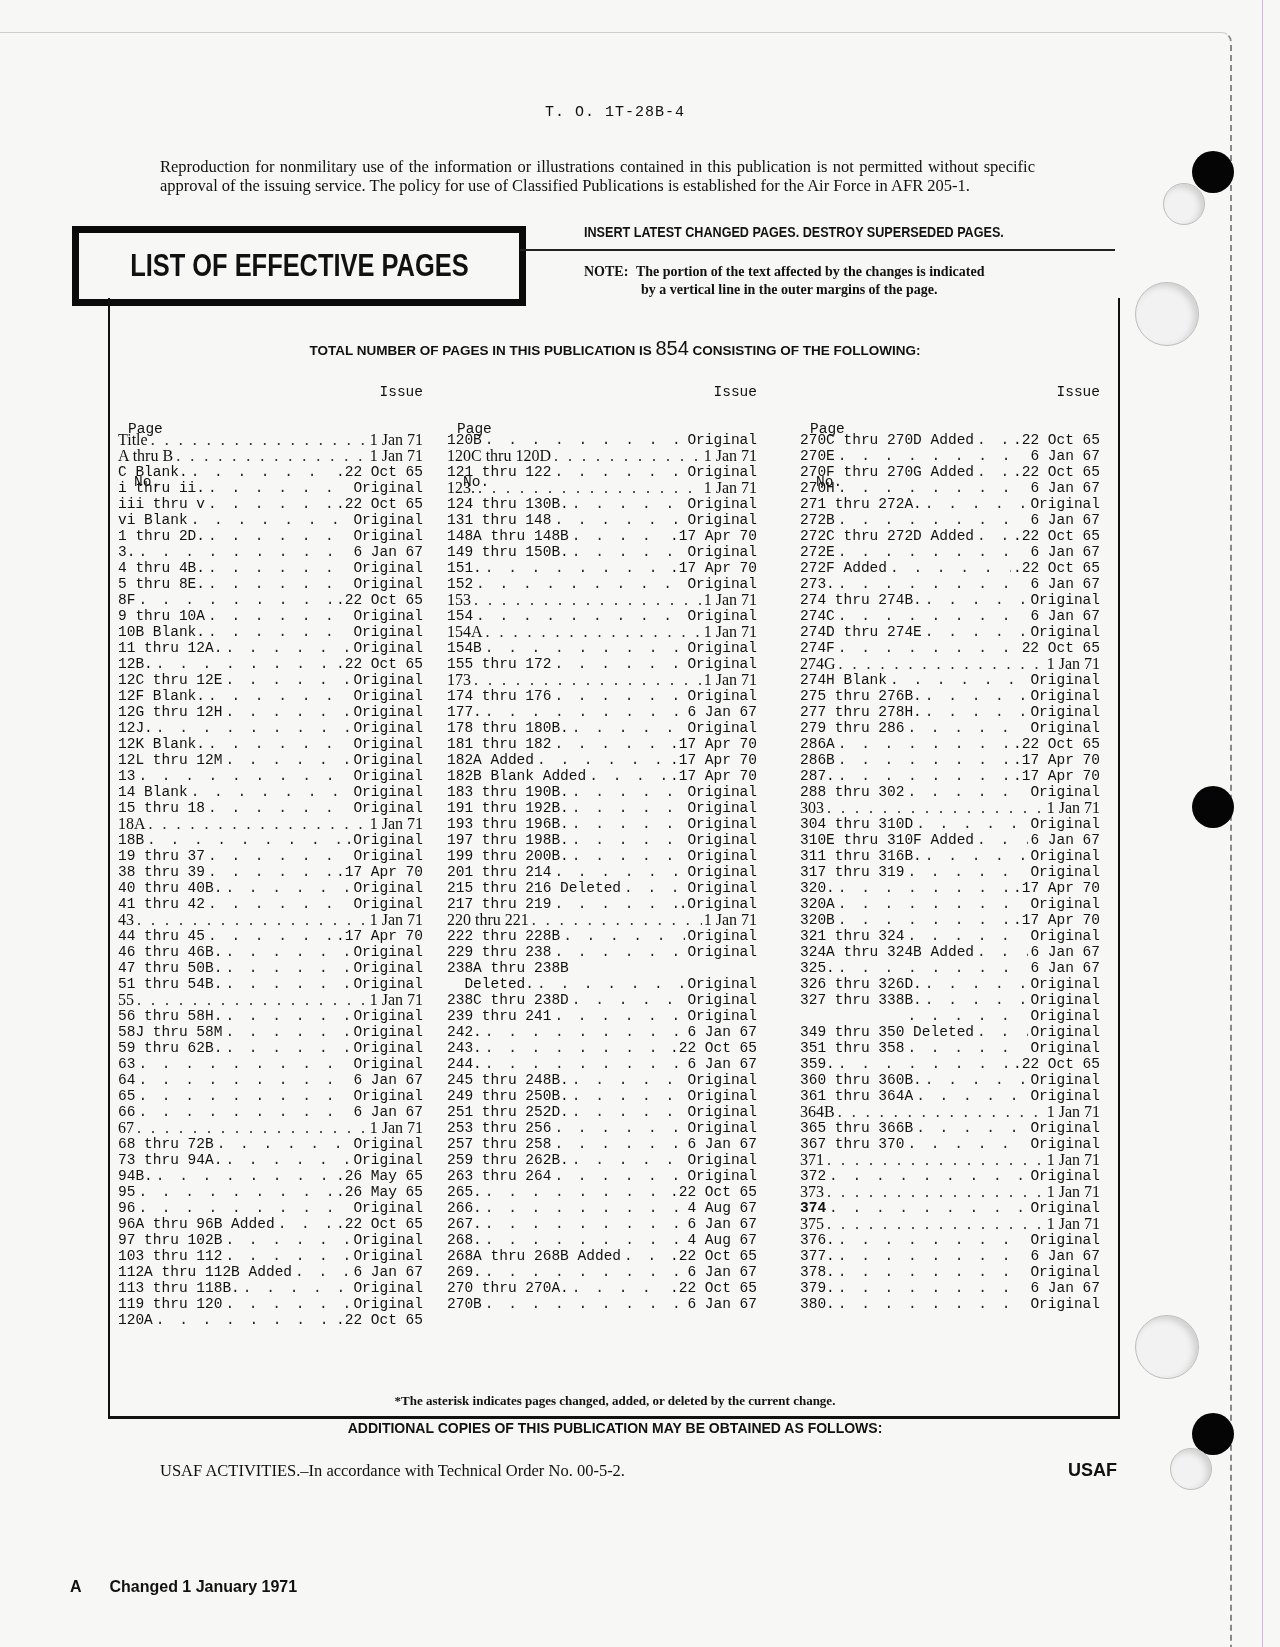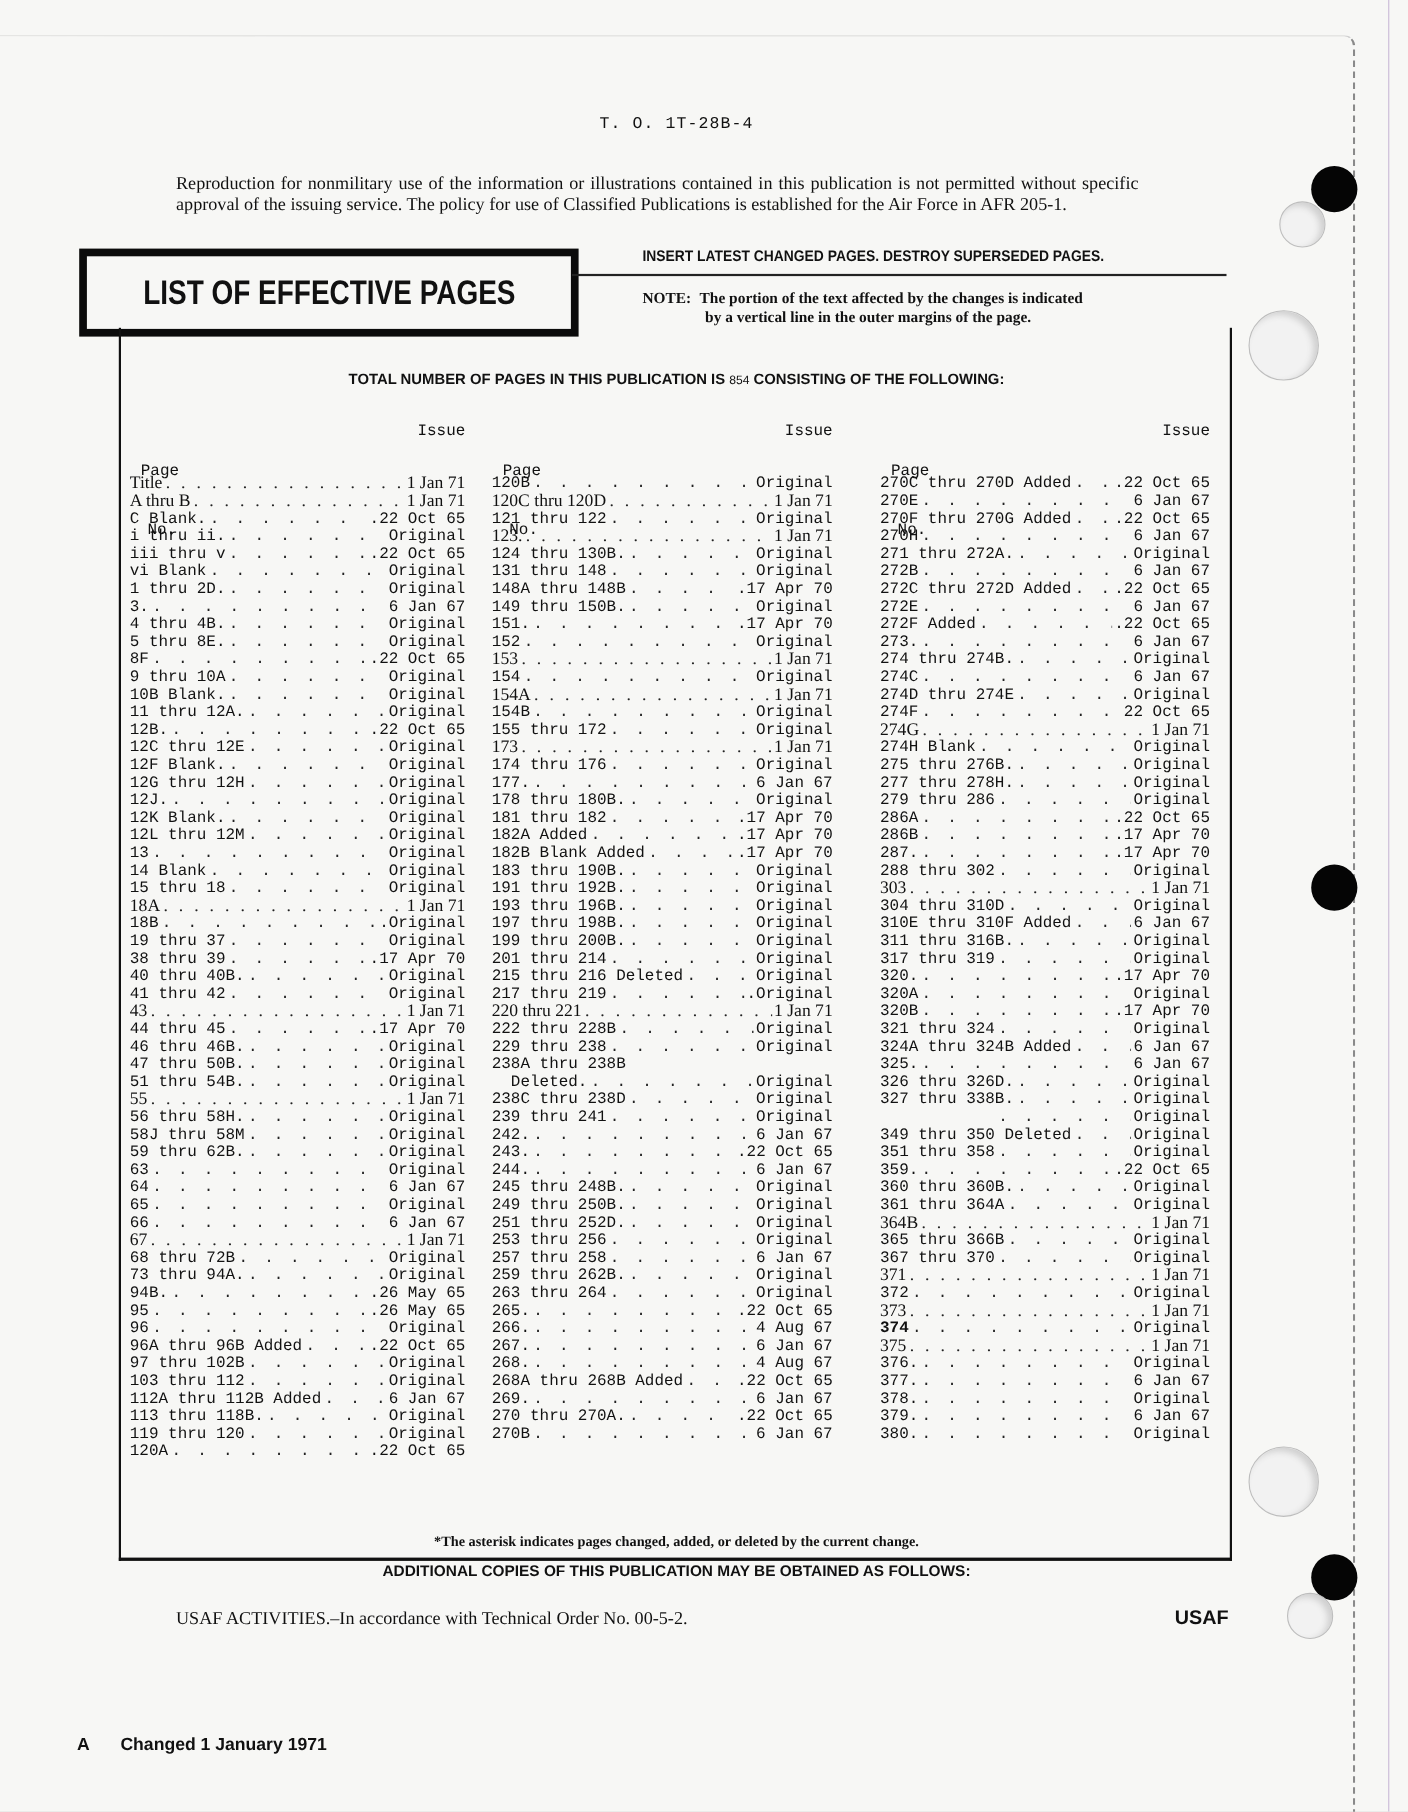--- a/index.html
+++ b/index.html
@@ -36,21 +36,21 @@
 
   .note { position: absolute; left: 584px; top: 263px; font-size: 14px; font-weight: bold; line-height: 18px; }
   .note .lbl { display: inline-block; width: 52px; }
   .note .line2 { padding-left: 57px; }
 
   .main-box { position: absolute; left: 108px; top: 298px; width: 1008px; height: 1118px;
     border-left: 2px solid #111; border-right: 2px solid #111; border-bottom: 3px solid #111; }
 
   .total { position: absolute; left: 0; width: 1230px; top: 337px; text-align: center;
     font-family: "Liberation Sans", sans-serif; font-weight: bold; font-size: 13.5px; white-space: nowrap; }
-  .total .num { font-weight: normal; font-size: 11px; }
+  .total .num { font-weight: normal; font-size: 20px; }
 
   .col { position: absolute; top: 380px; font-family: "Liberation Mono", monospace; font-size: 14.5px; }
   .col.c1 { left: 118px; width: 305px; }
   .col.c2 { left: 447px; width: 310px; }
   .col.c3 { left: 800px; width: 300px; }
   .col-head { position: relative; height: 52px; }
   .col-head .pg { position: absolute; left: 10px; top: 4px; line-height: 16px; }
   .col-head .pg span { display: block; margin-top: 37px; }
   .col-head .pg span + span { padding-left: 6px; }
   .col-head .iss { position: absolute; right: 0; top: 4px; }

